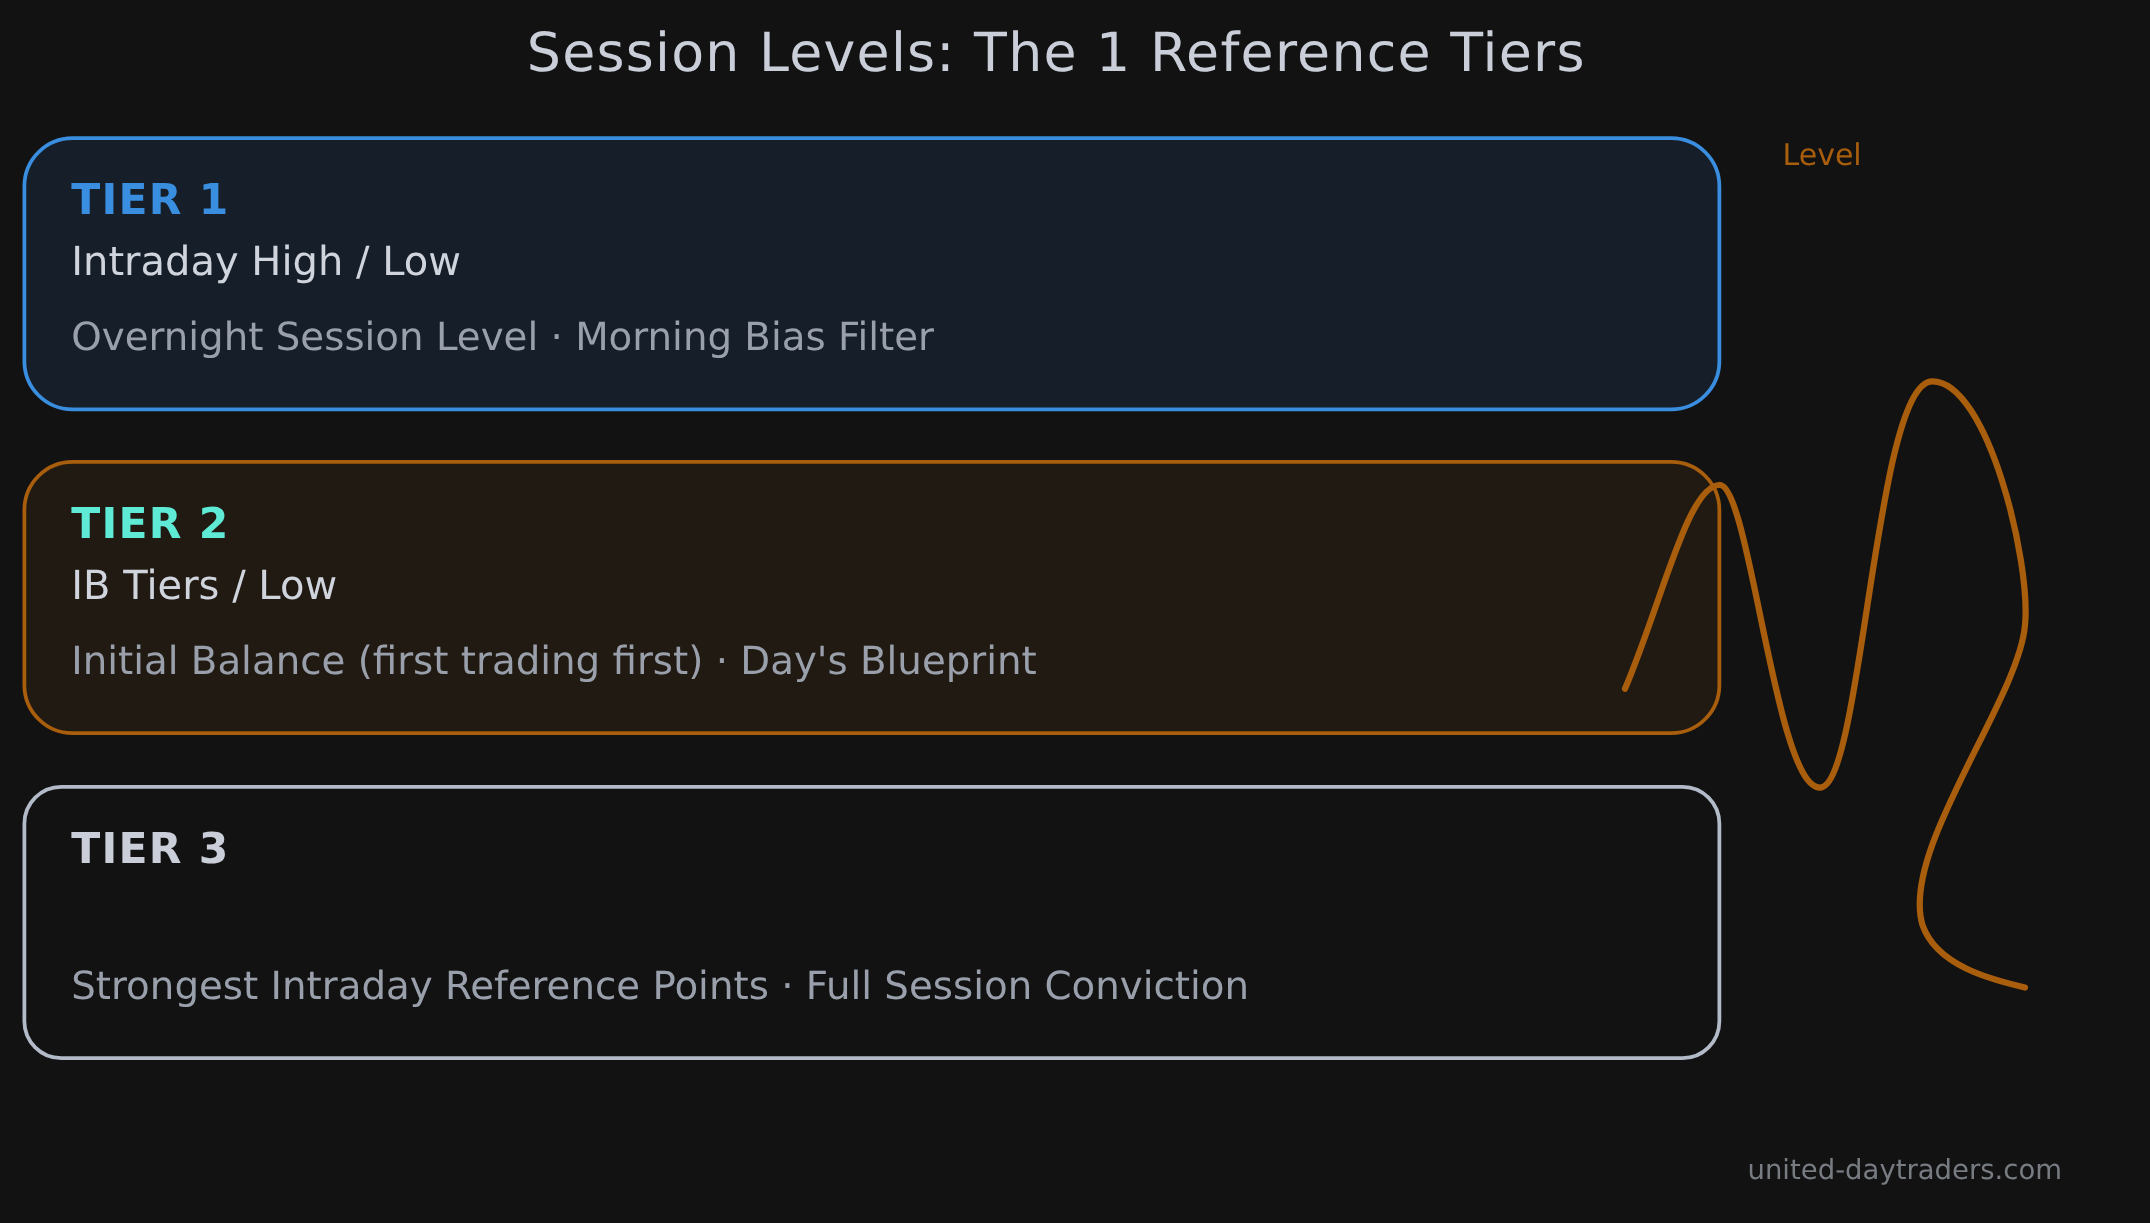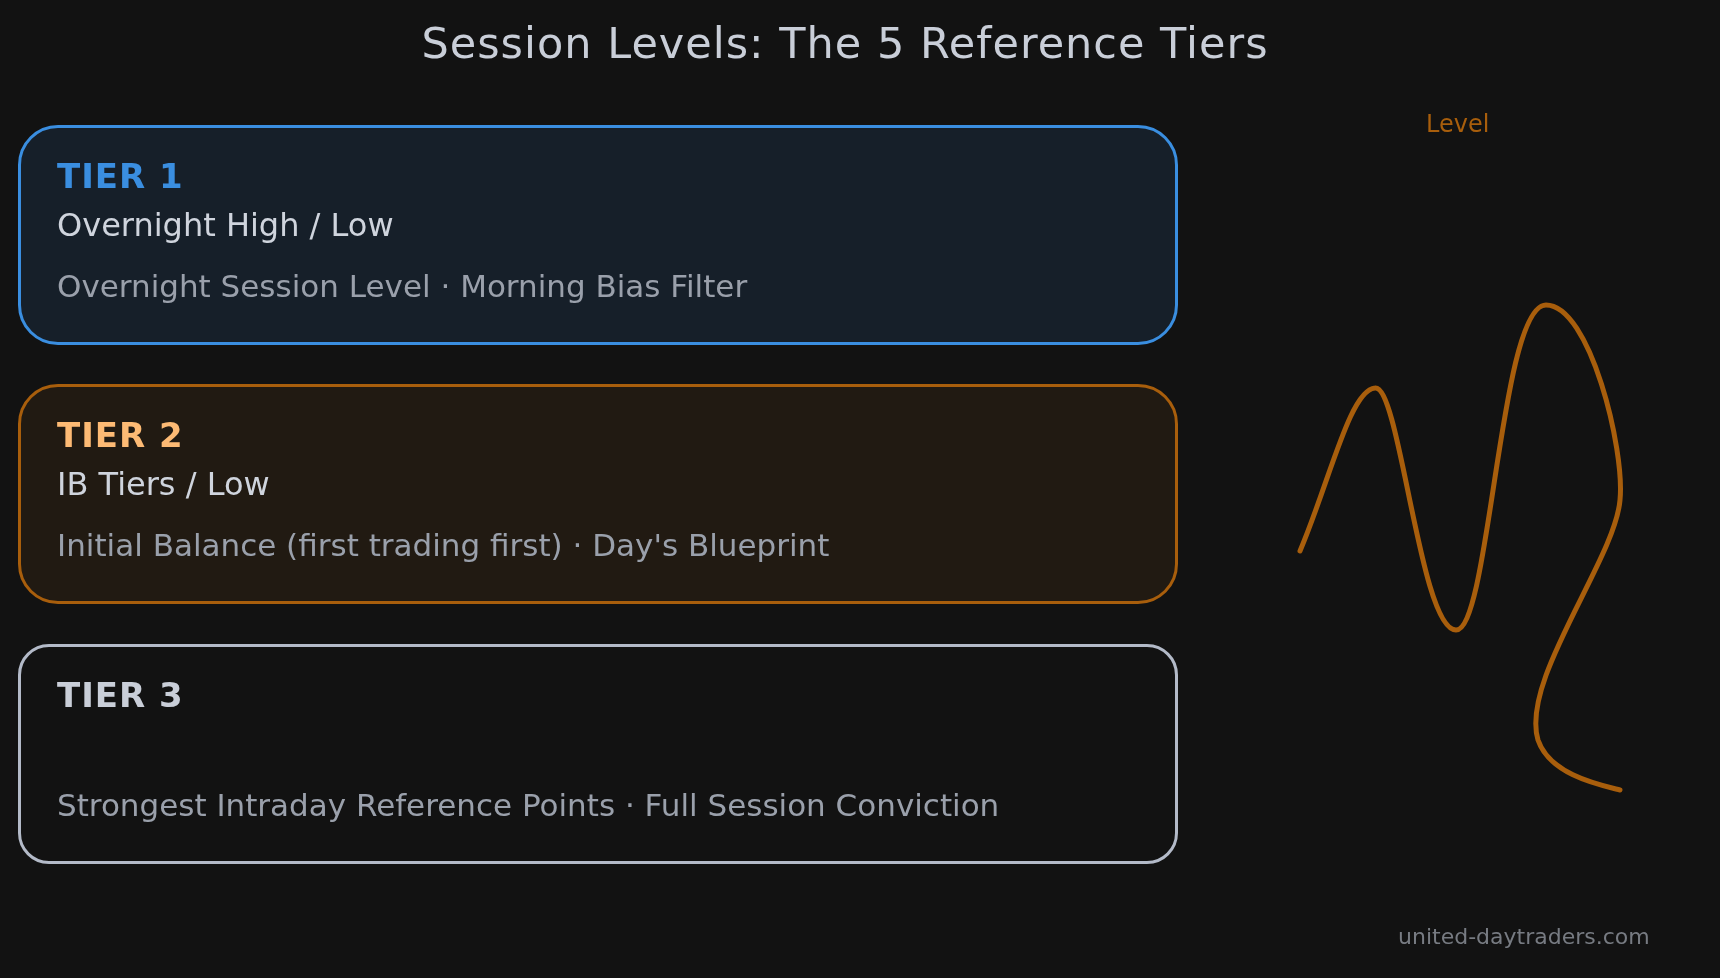--- a/index.html
+++ b/index.html
@@ -5,43 +5,43 @@
   html, body { margin:0; padding:0; }
   body {
     width:1720px; height:978px; background:#121212; position:relative; overflow:hidden;
     font-family: "DejaVu Sans", sans-serif; color:#c7ccd6;
   }
   .title {
     position:absolute; left:0; top:18px; width:1690px; text-align:center;
     font-size:43px; color:#c9ced8; letter-spacing:1px;
   }
   .card {
-    position:absolute; left:18px; width:1160px; height:220px;
-    border:3px solid; border-radius:40px; box-sizing:border-box;margin-top:16px;
+    position:absolute; left:18px; width:1359px; height:220px;
+    border:3px solid; border-radius:40px; box-sizing:border-box;
   }
   .card .tier { position:absolute; left:36px; top:28px; font-size:34px; font-weight:bold; letter-spacing:1px; }
   .card .name { position:absolute; left:36px; top:78px; font-size:32px; color:#cfd4dd; }
   .card .desc { position:absolute; left:36px; top:140px; font-size:31px; color:#9aa0ab; }
   .price-label { position:absolute; left:1426px; top:110px; font-size:24px; }
   .curve { position:absolute; left:0; top:0; }
   .watermark { position:absolute; left:1398px; top:924px; font-size:22px; color:#777b82; }
 </style>
 </head>
 <body>
 
-<div class="title">Session Levels: The 5 Reference Tiers</div>
+<div class="title">Session Levels: The 1 Reference Tiers</div>
 
 <div class="card" id="card0" style="top: 109px; border-color: rgb(58, 142, 224); background: rgb(22, 31, 41);">
   <div class="tier" style="color: rgb(58, 142, 224);">TIER 1</div>
-  <div class="name">Overnight High / Low</div>
+  <div class="name">Intraday High / Low</div>
   <div class="desc">Overnight Session Level · Morning Bias Filter</div>
 </div>
 
 <div class="card" id="card1" style="top: 368px; border-color: rgb(168, 94, 12); background: rgb(33, 26, 18);">
-  <div class="tier" style="color: #fdba74;">TIER 2</div>
+  <div class="tier" style="color: #5eead4;">TIER 2</div>
   <div class="name">IB Tiers / Low</div>
   <div class="desc">Initial Balance (first trading first) · Day's Blueprint</div>
 </div>
 
 <div class="card" id="card2" style="top: 628px; border-color: rgb(179, 186, 200); background: rgb(18, 18, 18); border-radius: 31px;">
   <div class="tier" style="color: rgb(201, 206, 216);">TIER 3</div>
   <div class="desc">Strongest Intraday Reference Points · Full Session Conviction</div>
 </div>
 
 <div class="price-label" style="color: rgb(168, 94, 12);">Level</div>

